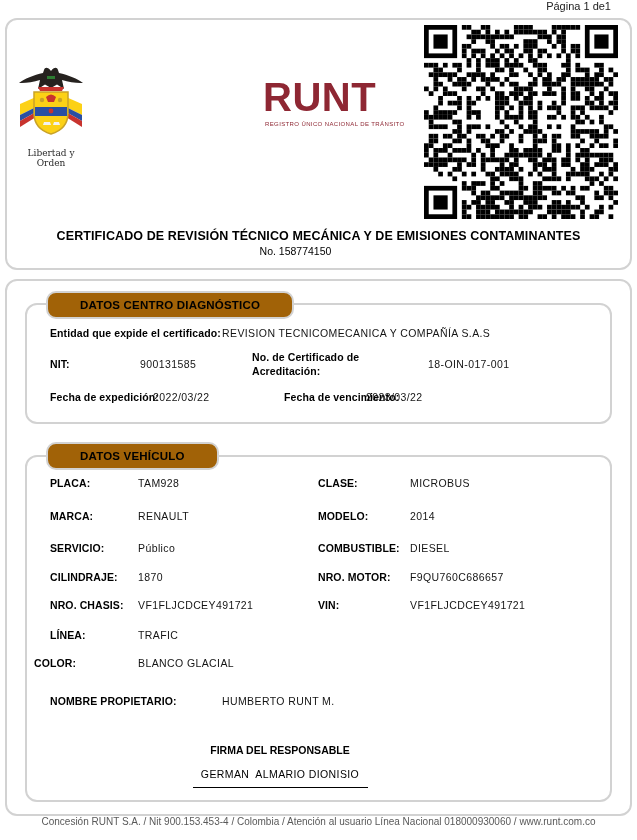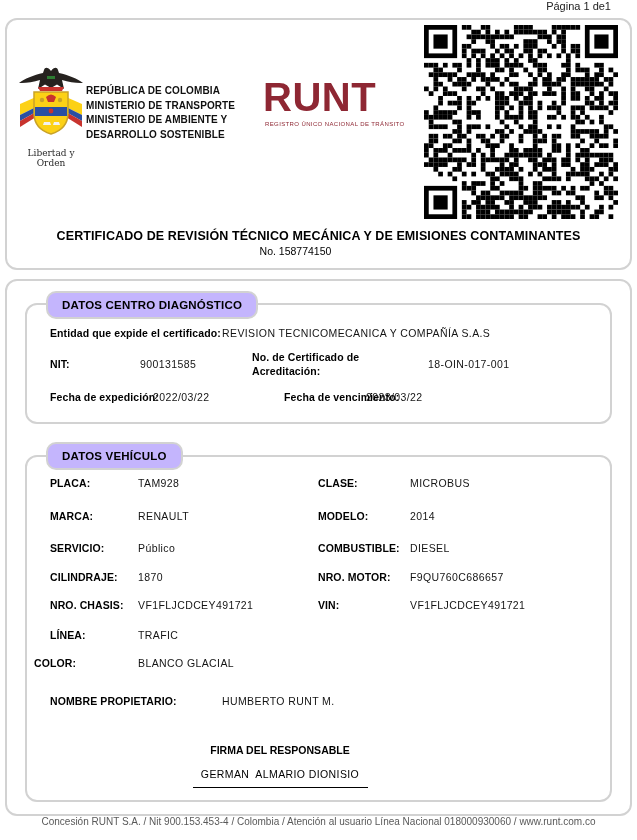--- a/index.html
+++ b/index.html
@@ -1,22 +1,22 @@
 <!DOCTYPE html>
 <html><head>
 <meta charset="utf-8">
 <style>
   html,body{margin:0;padding:0;background:#fff;}
   .page{position:relative;width:637px;height:840px;background:#fff;
         font-family:"Liberation Sans",sans-serif;color:#000;overflow:hidden;}
   .abs{position:absolute;}
   .box{position:absolute;border:2px solid #d2d2d2;border-radius:12px;background:#fff;}
-  .tab{position:absolute;border:2px solid #d2d2d2;border-radius:10px;background:#c4b5fd;
+  .tab{position:absolute;border:2px solid #d2d2d2;border-radius:10px;background:#a16207;
        font-weight:bold;font-size:11.5px;display:flex;align-items:center;justify-content:center;
-       padding:0 14px;height:24px;z-index:3;letter-spacing:0.2px;}
+       padding:0 32px;height:24px;z-index:3;letter-spacing:0.2px;}
   .lbl{position:absolute;font-weight:bold;font-size:10.5px;color:#000;letter-spacing:0.1px;white-space:nowrap;}
   .val{position:absolute;font-size:10.5px;color:#141414;letter-spacing:0.4px;white-space:nowrap;}
   .pagenum{position:absolute;top:0;right:26px;font-size:11px;color:#222;}
   .ministry{position:absolute;left:86px;top:84px;font-weight:bold;font-size:10px;
             line-height:14.5px;color:#101010;letter-spacing:0.1px;}
   .runt-word{position:absolute;left:263px;top:78px;font-weight:bold;font-size:40px;
              line-height:38px;letter-spacing:0.5px;font-family:"Liberation Sans",sans-serif;}
   .runt-sub{position:absolute;left:265px;top:121px;font-size:6px;letter-spacing:0.38px;white-space:nowrap;}
   .doc-title{position:absolute;left:5px;top:229px;width:627px;text-align:center;
              font-weight:bold;font-size:12.5px;letter-spacing:0.1px;}
@@ -62,26 +62,20 @@
       <path d="M30 31 q5 -5 10 0 l-2 5 h-6 Z" fill="#c8332e"></path>
       <circle cx="26" cy="34" r="2.2" fill="#c9a227"></circle>
       <circle cx="44" cy="34" r="2.2" fill="#c9a227"></circle>
       <path d="M28 56 h6 l1 3 h-8 Z" fill="#f2f2f2"></path>
       <path d="M38 56 h5 l1 3 h-7 Z" fill="#f2f2f2"></path>
       <circle cx="35" cy="45" r="2.4" fill="#c8332e"></circle>
     </svg>
   </div>
   <div class="arms-caption">Libertad y Orden</div>
 
-  <div class="ministry">
-    <div>REPÚBLICA DE COLOMBIA</div>
-    <div>MINISTERIO DE TRANSPORTE</div>
-    <div>MINISTERIO DE AMBIENTE Y</div>
-    <div>DESARROLLO SOSTENIBLE</div>
-  </div>
 
   <div class="runt-word" id="runt-word" style="color: rgb(142, 39, 51);">RUNT</div>
   <div class="runt-sub" id="runt-sub" style="color: rgb(142, 39, 51);">REGISTRO ÚNICO NACIONAL DE TRÁNSITO</div>
 
   <div class="qr-wrap" id="qr"><svg width="194" height="194" viewBox="0 0 194 194" fill="#000">
         <rect x="37.85" y="0.00" width="4.73" height="4.73"></rect>
         <rect x="42.59" y="0.00" width="4.73" height="4.73"></rect>
         <rect x="56.78" y="0.00" width="4.73" height="4.73"></rect>
         <rect x="61.51" y="0.00" width="4.73" height="4.73"></rect>
         <rect x="89.90" y="0.00" width="4.73" height="4.73"></rect>

